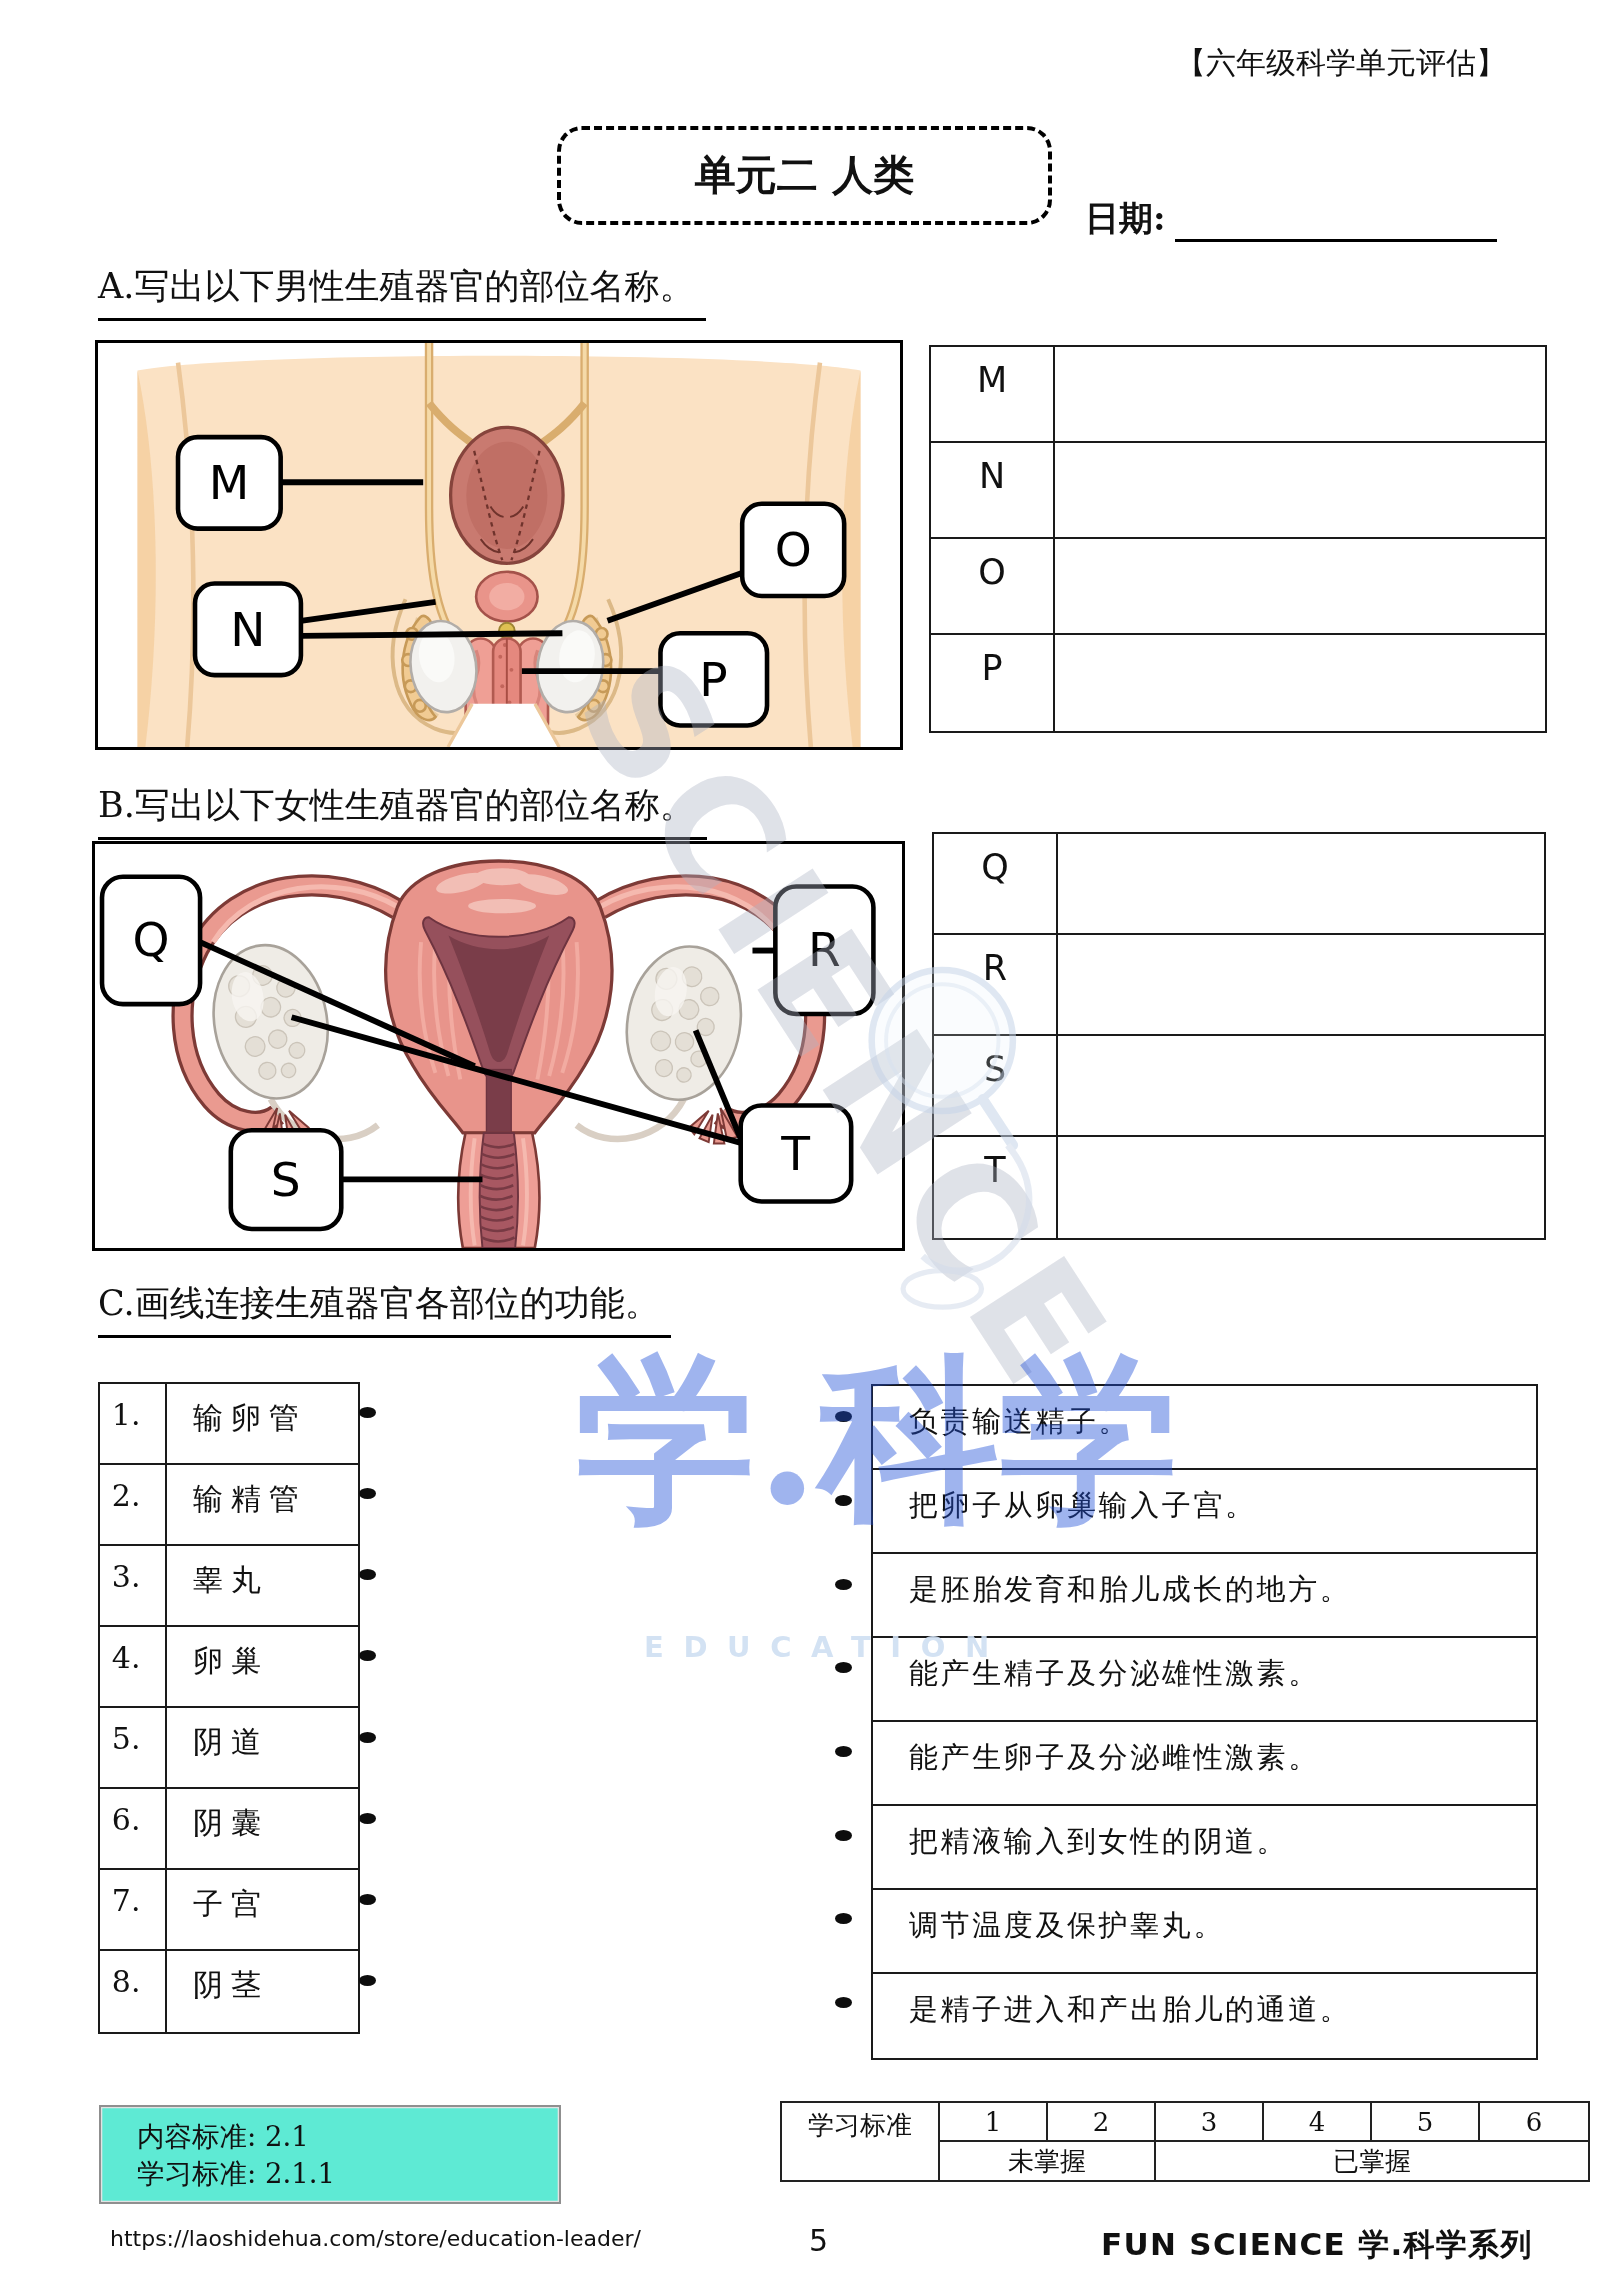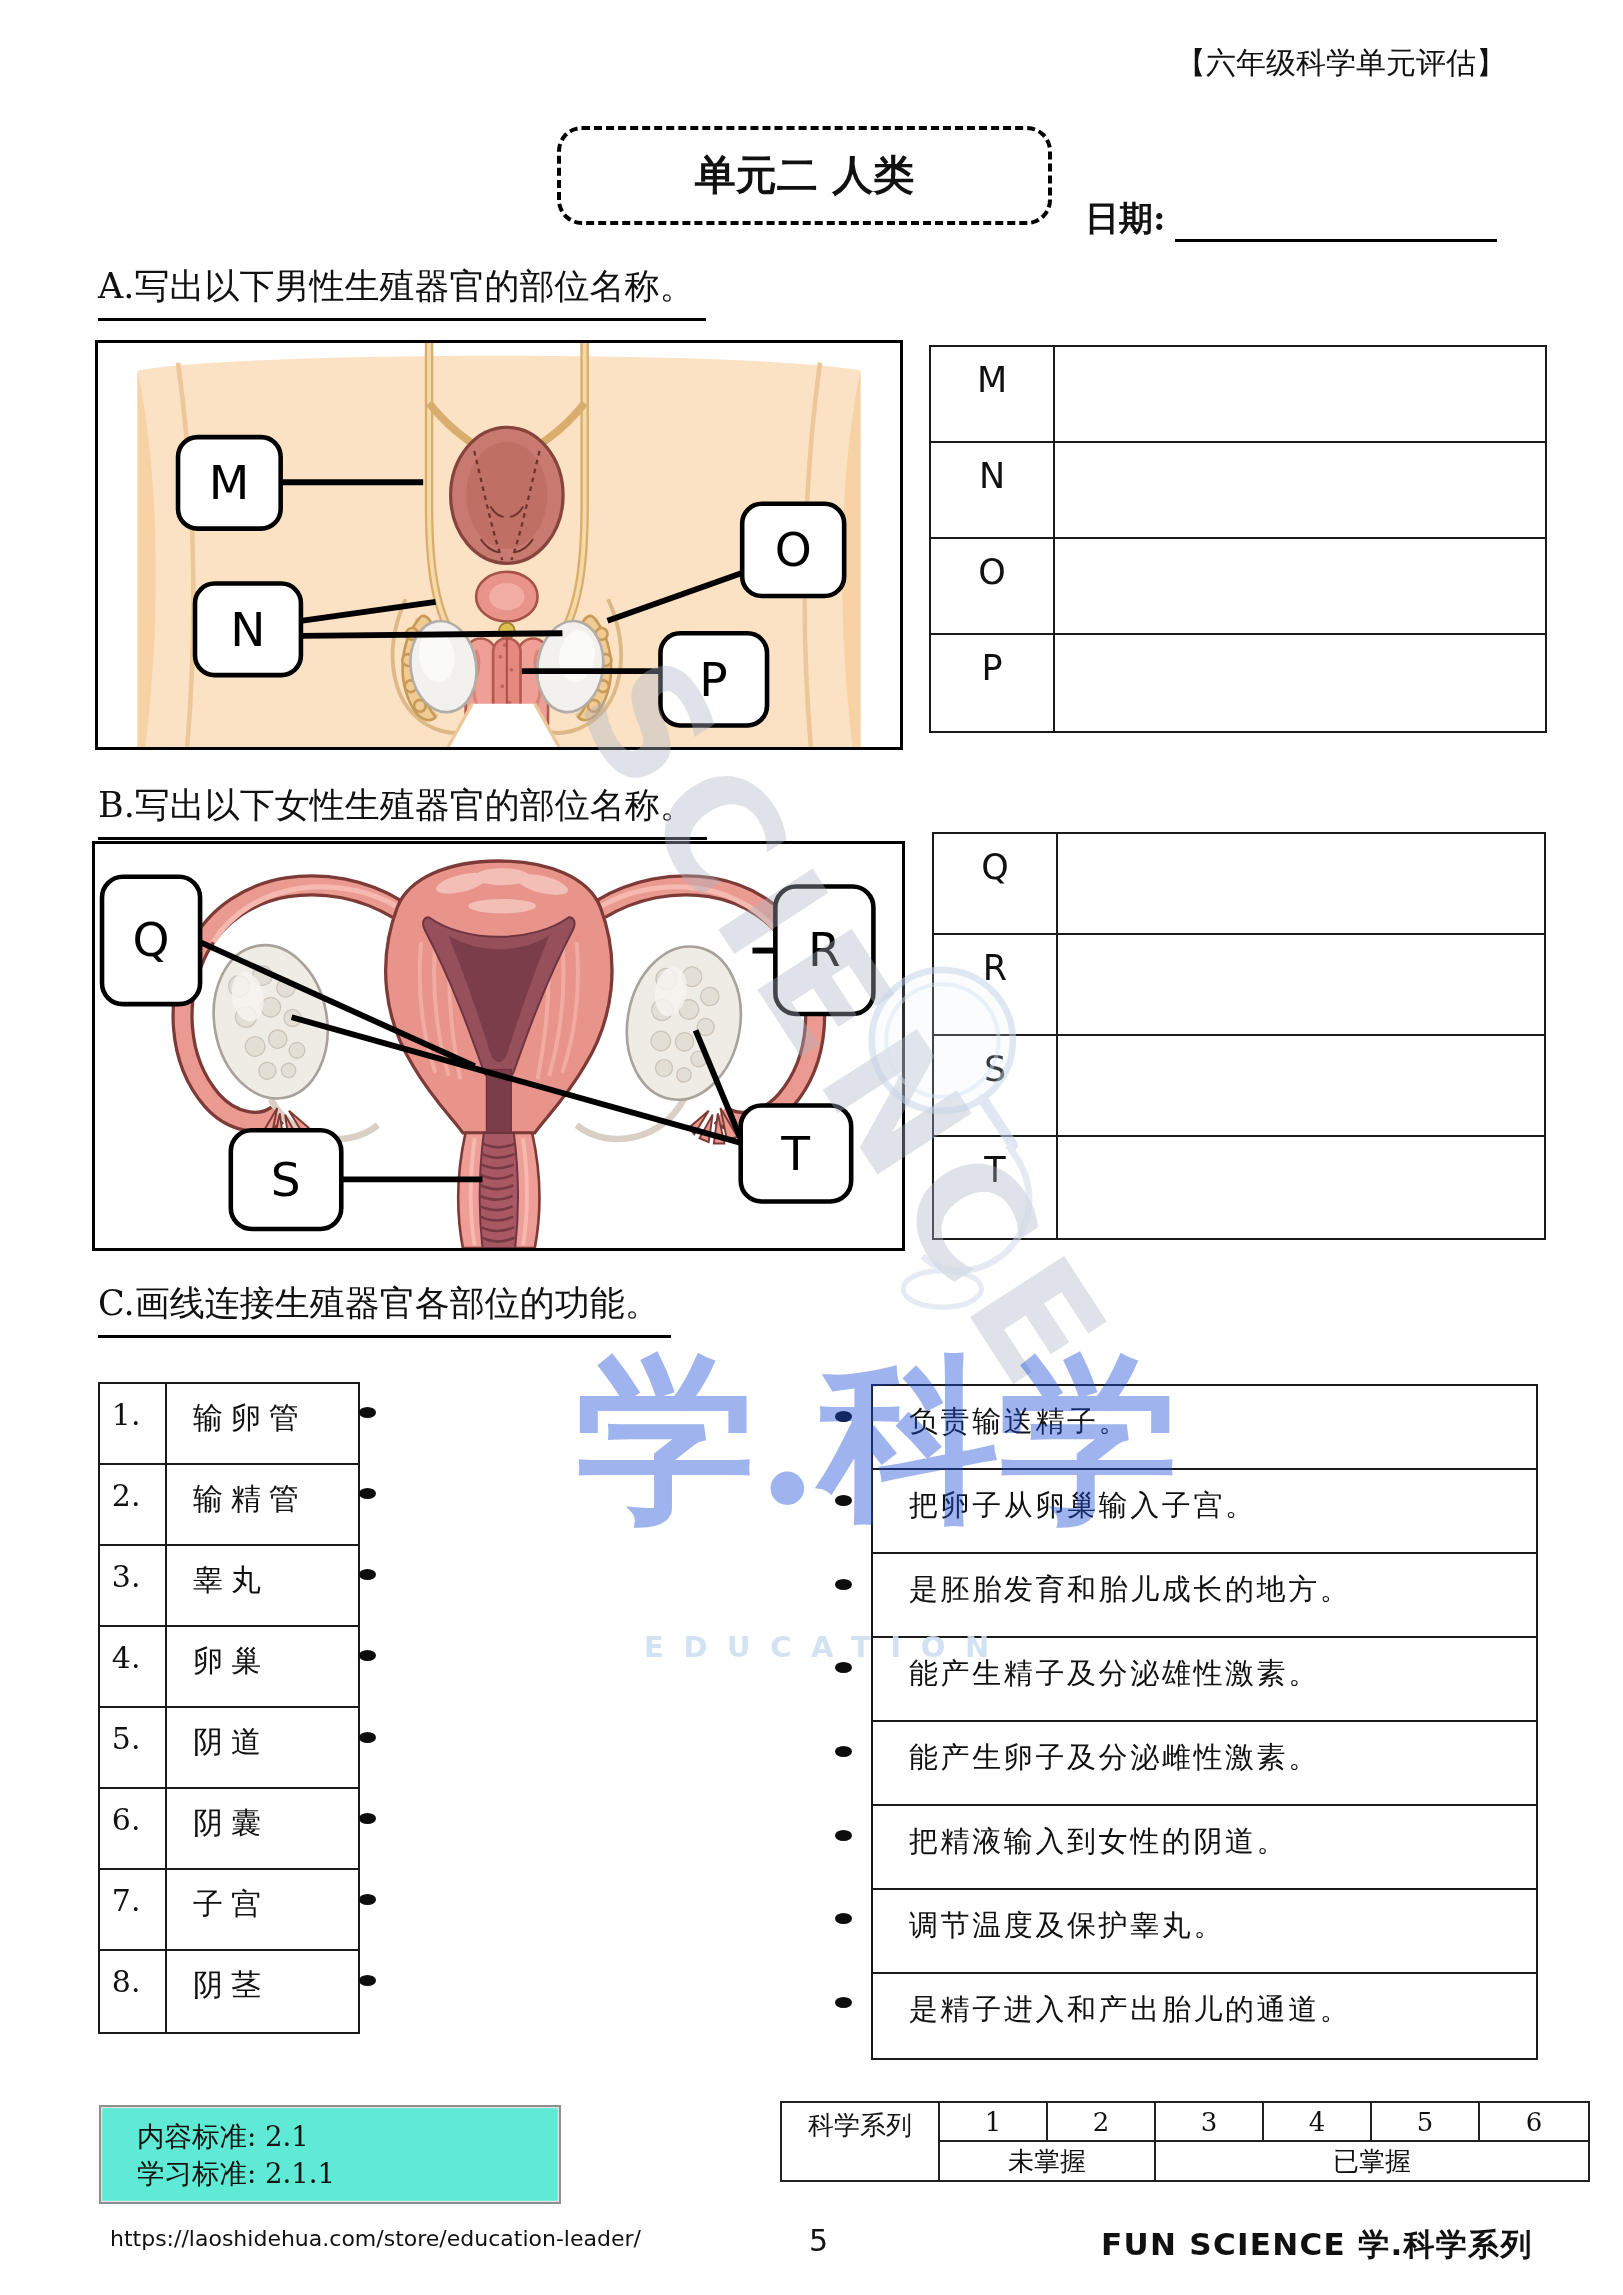--- a/index.html
+++ b/index.html
@@ -389,21 +389,21 @@
     <div class="fc">调节温度及保护睾丸。</div>
     <div class="fc last">是精子进入和产出胎儿的通道。</div>
   </div>
 
   <div class="abs std-box cjk">
     <div>内容标准: 2.1</div>
     <div>学习标准: 2.1.1</div>
   </div>
 
   <div class="abs perf cjk">
-    <div class="pl">科学系列</div>
+    <div class="pl">学习标准</div>
     <div class="lv">1</div>
     <div class="lv">2</div>
     <div class="lv">3</div>
     <div class="lv">4</div>
     <div class="lv">5</div>
     <div class="lv lv6">6</div>
     <div class="nm">未掌握</div>
     <div class="ms">已掌握</div>
   </div>
 

